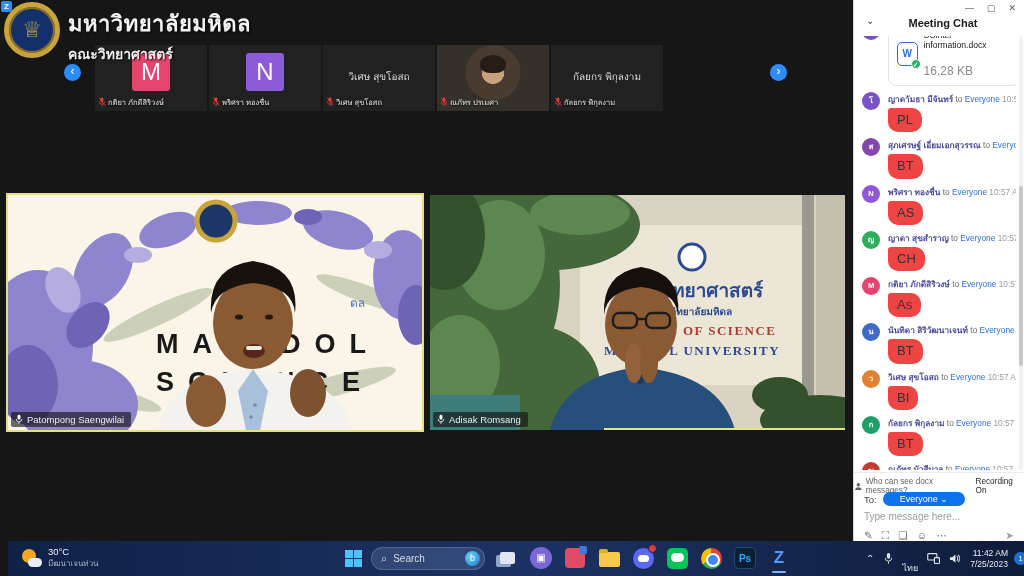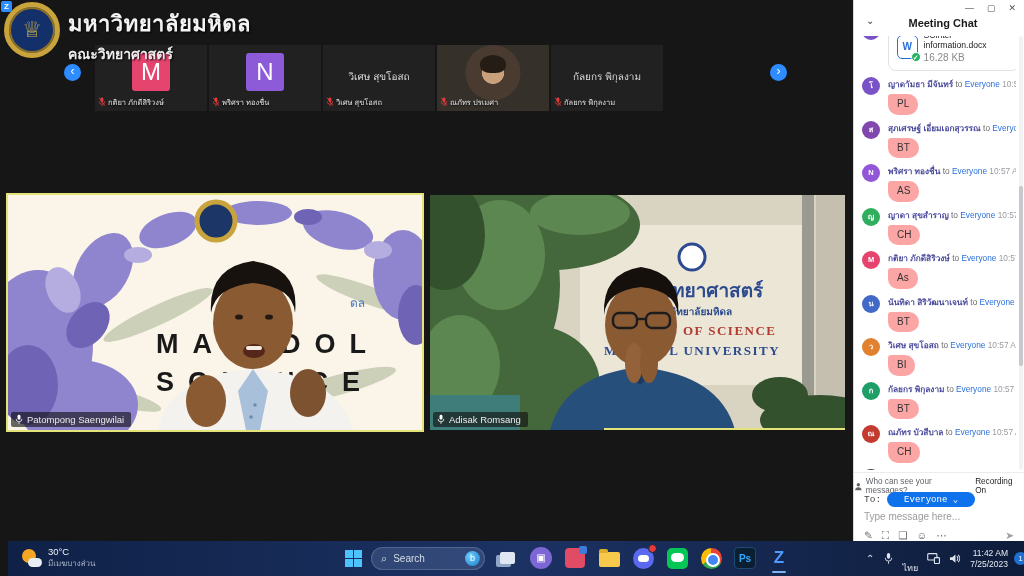--- a/index.html
+++ b/index.html
@@ -54,37 +54,37 @@
   .chat-collapse { position:absolute; top:15px; left:12px; color:#444; font-size:10px; cursor:pointer; }
   .chat-list { position:absolute; top:36px; left:8px; right:8px; height:434px; overflow:hidden; }
   .msg { position:relative; padding-left:26px; margin-bottom:6px; }
   .msg-avatar { position:absolute; left:0; width:18px; height:18px; border-radius:50%; color:#fff; font-size:7.5px;
     font-weight:bold; text-align:center; line-height:18px; }
   .msg-avatar.photo { background:radial-gradient(circle at 50% 40%, #c9a17d 0 34%, #564537 35% 70%, #2c241d 71%); }
   .msg-head { font-size:8.3px; white-space:nowrap; overflow:hidden; margin-bottom:2px; color:#6b6b6b; }
   .msg-head .sender { color:#4a4a9c; font-weight:bold; }
   .msg-head .everyone { color:#2a6fdb; }
   .msg-head .time { color:#9a9aa0; }
-  .msg-bubble { display:inline-block; background:#fca5a5; border-radius:3px 10px 10px 10px; padding:4px 9px;
-    font-size:10px; color:#333; max-width:132px; line-height:1.25; }
+  .msg-bubble { display:inline-block; background:#ef4444; border-radius:3px 10px 10px 10px; padding:4px 9px;
+    font-size:13px; color:#333; max-width:132px; line-height:1.25; }
   .file-item { margin-top:-14px; }
   .file-card { display:flex; align-items:center; gap:6px; background:#fff; border:1px solid #e2e2e2; border-radius:8px;
     padding:7px 8px; width:132px; }
   .file-doc { position:relative; width:22px; height:24px; border:1.6px solid #2a6fdb; border-radius:5px;
     color:#2a6fdb; font-size:10px; font-weight:bold; text-align:center; line-height:21px; background:#fff; }
   .file-check { position:absolute; right:-4px; bottom:-4px; width:10px; height:10px; background:#23b361; color:#fff;
     border-radius:50%; font-size:7px; line-height:10px; text-align:center; border:1.5px solid #fff; }
   .file-name { font-size:8.6px; color:#222; }
-  .file-size { font-size:10px; color:#8a8a8a; margin-top:2px; }
+  .file-size { font-size:12px; color:#8a8a8a; margin-top:14px; }
   .chat-scrollbar { position:absolute; right:1px; top:36px; width:4px; height:434px; background:#f2f2f2; border-radius:2px; }
   .chat-scrollthumb { position:absolute; right:0; top:150px; width:4px; height:180px; background:#c7c7cc; border-radius:2px; }
   .privacy-row { position:absolute; top:472px; left:0; right:0; display:flex; align-items:center; justify-content:center;
     gap:3px; font-size:8.2px; color:#5f6368; border-top:1px solid #ececec; padding-top:4px; }
   .privacy-row .rec { color:#1f1f1f; }
-  .to-row { position:absolute; top:492px; left:10px; display:flex; align-items:center; gap:6px; font-size:9.5px; color:#444;font-family:Liberation Mono, monospace; }
+  .to-row { position:absolute; top:492px; left:10px; display:flex; align-items:center; gap:6px; font-size:9.5px; color:#444; }
   .to-pill { background:#0e72ed; color:#fff; font-size:9px; padding:2px 17px; border-radius:10px; cursor:pointer; }
   .type-box { position:absolute; top:511px; left:10px; right:10px; font-size:10px; color:#9b9b9b; }
   .chat-toolbar { position:absolute; top:529px; left:10px; right:10px; display:flex; gap:9px; color:#6d6d72; font-size:10.5px; }
   .chat-toolbar .send { margin-left:auto; color:#a0a0a5; }
 
   
   .taskbar { position:absolute; left:8px; bottom:0; width:1024px; height:35px;
     background:linear-gradient(90deg,#0f2147 0%, #1c3263 50%, #0e1c3a 100%); z-index:10; }
   .weather { position:absolute; left:12px; top:5px; display:flex; align-items:center; gap:6px; cursor:pointer; }
   .weather-icon { position:relative; width:22px; height:22px; }
@@ -365,21 +365,21 @@
       </div>
     <div class="chat-scrollbar">
         <div class="chat-scrollthumb"></div>
       </div>
 
     <div class="privacy-row">
       <svg width="9" height="9" viewBox="0 0 12 12">
         <circle cx="6" cy="3.6" r="2.3" fill="#5f6368"></circle>
           <path d="M1.5 11 Q1.8 7 6 7 Q10.2 7 10.5 11 Z" fill="#5f6368"></path>
       </svg>
-      <span>Who can see your messages?</span>
+      <span>Who can see docx messages?</span>
       <span class="rec">Recording On</span>
     </div>
 
     <div class="to-row">
       <span>To:</span>
       <span class="to-pill">
         <span>Everyone</span>
         <span>⌄</span>
       </span>
     </div>
@@ -397,21 +397,21 @@
   </div>
 
   <div class="taskbar">
     <div class="weather">
       <div class="weather-icon">
           <div class="sun"></div>
           <div class="cloud"></div>
         </div>
       <div>
         <div class="weather-temp">30°C</div>
-        <div class="weather-desc">มีเมฆบางส่วน</div>
+        <div class="weather-desc">มีฒนาเจนท่วน</div>
       </div>
     </div>
     <div class="start">
         <i></i>
         <i></i>
         <i></i>
         <i></i>
       </div>
     <div class="search-pill">
       <span class="glyph">⌕</span>

